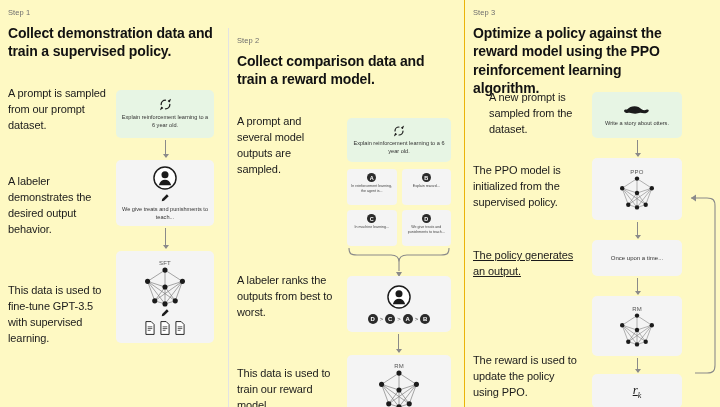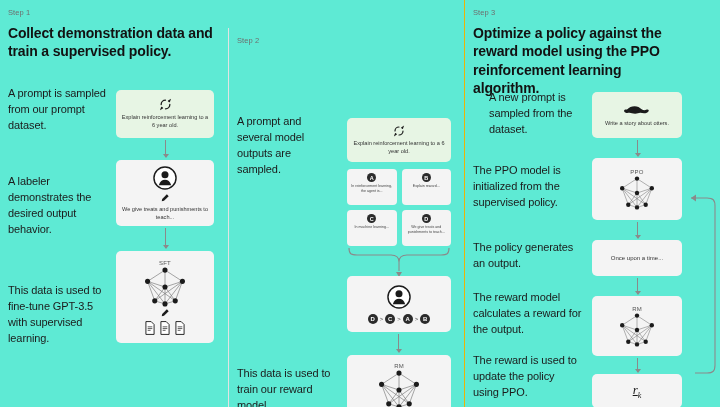--- a/index.html
+++ b/index.html
@@ -1,19 +1,19 @@
 <!DOCTYPE html>
 <html><head>
 <meta charset="utf-8">
 <style>
   * { box-sizing: border-box; margin:0; padding:0; }
   html,body { width:720px; height:407px; overflow:hidden; background:#ffffff;
     font-family:"Liberation Sans", sans-serif; color:#1b1b1b; }
 
-  .board { position:relative; width:720px; height:407px; background:#5eead4; display:flex; }
+  .board { position:relative; width:720px; height:407px; background:#fef9c3; display:flex; }
 
   .col { position:relative; height:407px; padding:8px 0 0 0; }
   .col.c1 { width:228px; }
   .col.c2 { width:236px; border-left:1px solid #e3e3e3;margin-top:28px; }
   .col.c3 { width:256px; border-left:1px solid #eab308; }
 
   .inner { position:relative; width:100%; height:100%; padding-left:8px; padding-right:6px; }
 
   .step-kicker { font-size:7.5px; color:#6e6e6e; letter-spacing:.1px; margin-bottom:7px; }
   .step-title { font-size:14px; font-weight:bold; line-height:1.32; letter-spacing:-.15px; color:#121212;
@@ -147,22 +147,24 @@
               <path d="M6 10h8M6 13h8M6 16h5" stroke="#1b1b1b" stroke-width="1.2"></path>
             </svg>
         </div>
       </div>
     </div>
   </div>
 
   <div class="col c2">
     <div class="inner">
       <div class="step-kicker">Step 2</div>
+      <div class="step-title">Collect comparison data and train a reward model.</div>
 
       <div class="cap" style="top:78px;left:8px;width:100px;">A prompt and several model outputs are sampled.</div>
+      <div class="cap" style="top:237px;left:8px;width:108px;">A labeler ranks the outputs from best to worst.</div>
       <div class="cap" style="top:330px;left:8px;width:100px;">This data is used to train our reward model.</div>
 
       <div class="box green" style="top:82px;left:118px;width:104px;height:44px;">
         <span>
           <svg width="12" height="12" viewBox="0 0 24 24" fill="none" stroke="#1b1b1b" stroke-width="2.4" stroke-linecap="round">
             <path d="M20 12a8 8 0 0 1-8 8"></path>
               <path d="M4 12a8 8 0 0 1 8-8"></path>
             <path d="M17.5 5.5 20 4l-1 2.8"></path>
               <path d="M6.5 18.5 4 20l1-2.8"></path>
           </svg>
@@ -257,22 +259,21 @@
     </div>
   </div>
 
   <div class="col c3">
     <div class="inner">
       <div class="step-kicker">Step 3</div>
       <div class="step-title">Optimize a policy against the reward model using the PPO reinforcement learning algorithm.</div>
 
       <div class="cap" style="top:82px;left:24px;width:102px;">A new prompt is sampled from the dataset.</div>
       <div class="cap" style="top:155px;left:8px;width:108px;">The PPO model is initialized from the supervised policy.</div>
-      <div class="cap" style="top:232px;left:8px;width:110px;">The policy generates an output.</div>
-      <div class="cap" style="top:282px;left:8px;width:110px;">The reward model calculates a reward for the output.</div>
+      <div class="cap" style="top:240px;left:8px;width:110px;text-decoration:underline;">The policy generates an output.</div>
       <div class="cap" style="top:345px;left:8px;width:108px;">The reward is used to update the policy using PPO.</div>
 
       <div class="box green" style="top:84px;left:127px;width:90px;height:46px;">
         <span>
           <svg width="28" height="14" viewBox="0 0 60 28" fill="#1b1b1b">
             <path d="M6 20c-3-1-5-4-3-6 2-2 5 0 7-2 3-3 8-6 15-6 6 0 11 3 14 6 3 3 8 3 12 1 3-1 5 1 4 3-1 3-6 5-10 5-3 0-5-1-8-1-4 0-6 2-11 2-6 0-8-2-12-2-3 0-5 1-8 0z"></path>
             <circle cx="44" cy="12" r="1.4" fill="#fff"></circle>
           </svg>
         </span>
         <div class="box-cap">Write a story about otters.</div>

